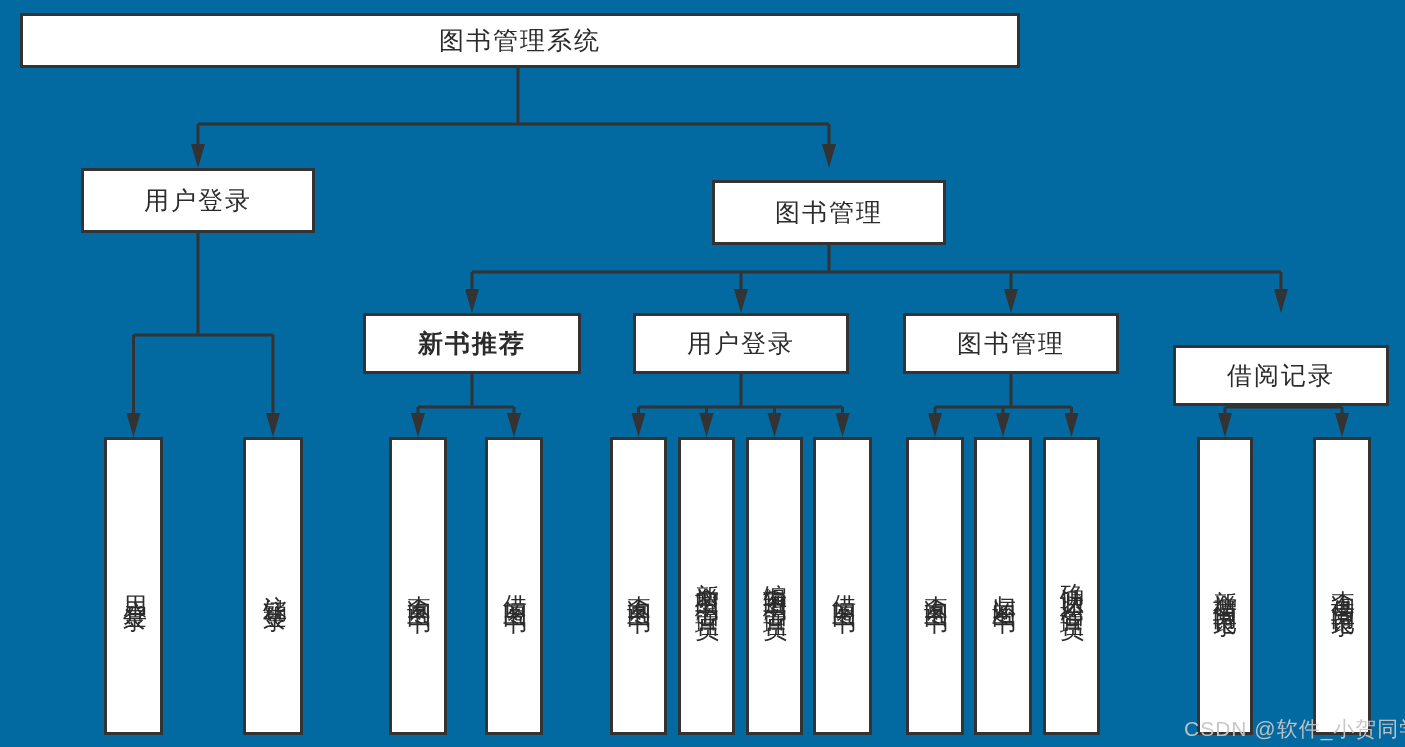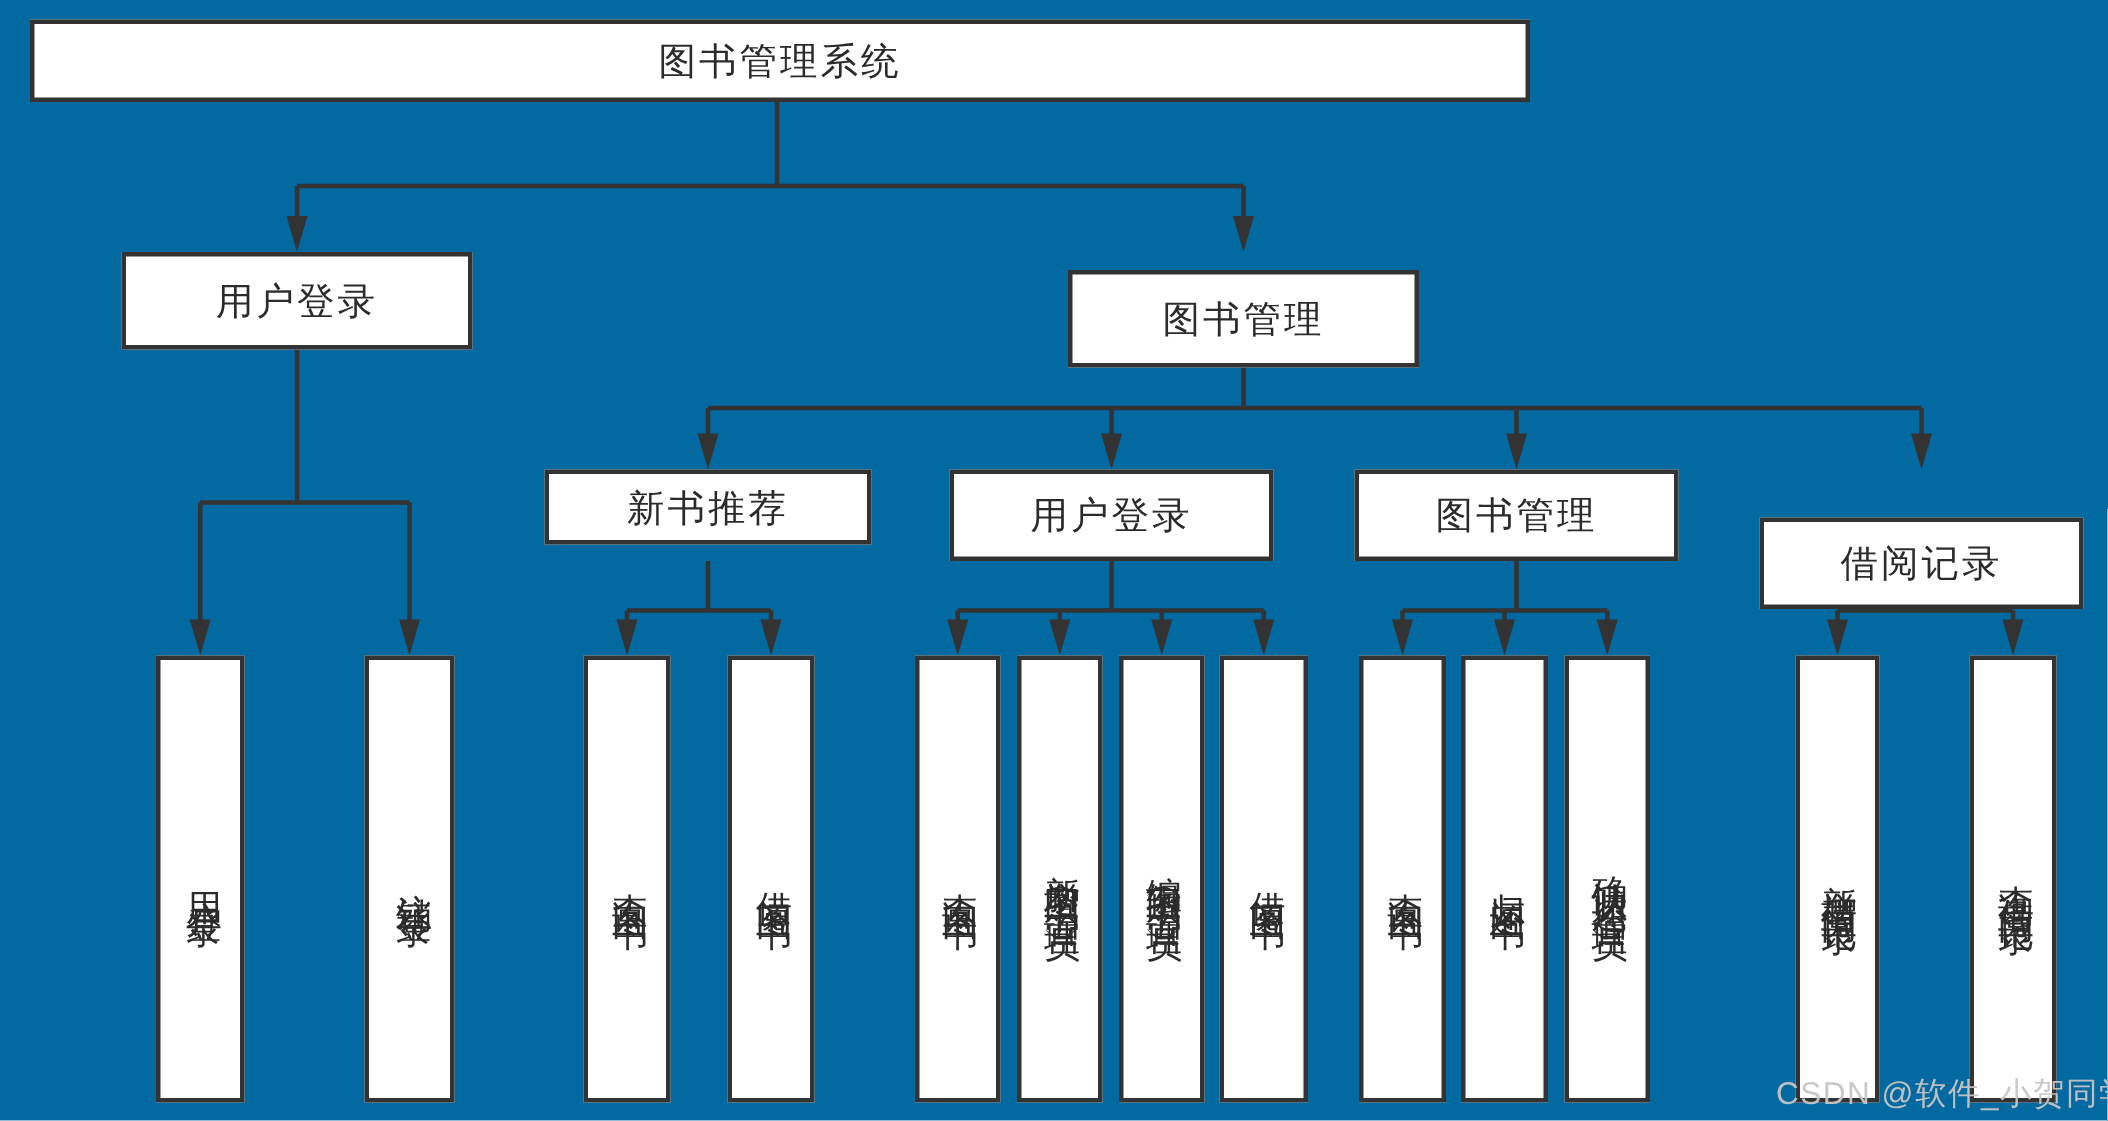--- a/index.html
+++ b/index.html
@@ -72,21 +72,21 @@
       M1064.5,413 L1078.5,413 L1071.5,437 Z
       M1218,413 L1232,413 L1225,437 Z
       M1335,413 L1349,413 L1342,437 Z"></path>
   </svg>
 
   <div class="hnode" style="left:20px;top:13px;width:1000px;height:55px;">图书管理系统</div>
 
   <div class="hnode" style="left:81px;top:168px;width:234px;height:65px;">用户登录</div>
   <div class="hnode" style="left:712px;top:168px;width:234px;height:65px;margin-top:12px;">图书管理</div>
 
-  <div class="hnode" style="left:363px;top:313px;width:218px;height:50px;">新书推荐</div>
+  <div class="hnode" style="left:363px;top:313px;width:218px;height:61px;font-weight:bold;">新书推荐</div>
   <div class="hnode" style="left:633px;top:313px;width:216px;height:61px;">用户登录</div>
   <div class="hnode" style="left:903px;top:313px;width:216px;height:61px;">图书管理</div>
   <div class="hnode" style="left:1173px;top:313px;width:216px;height:61px;margin-top:32px;">借阅记录</div>
 
   <div class="vnode" style="left:104px;width:59px;">用户登录</div>
   <div class="vnode" style="left:243px;width:60px;">注销登录</div>
 
   <div class="vnode" style="left:389px;width:58px;">查询图书</div>
   <div class="vnode" style="left:485px;width:58px;">借阅图书</div>
 

